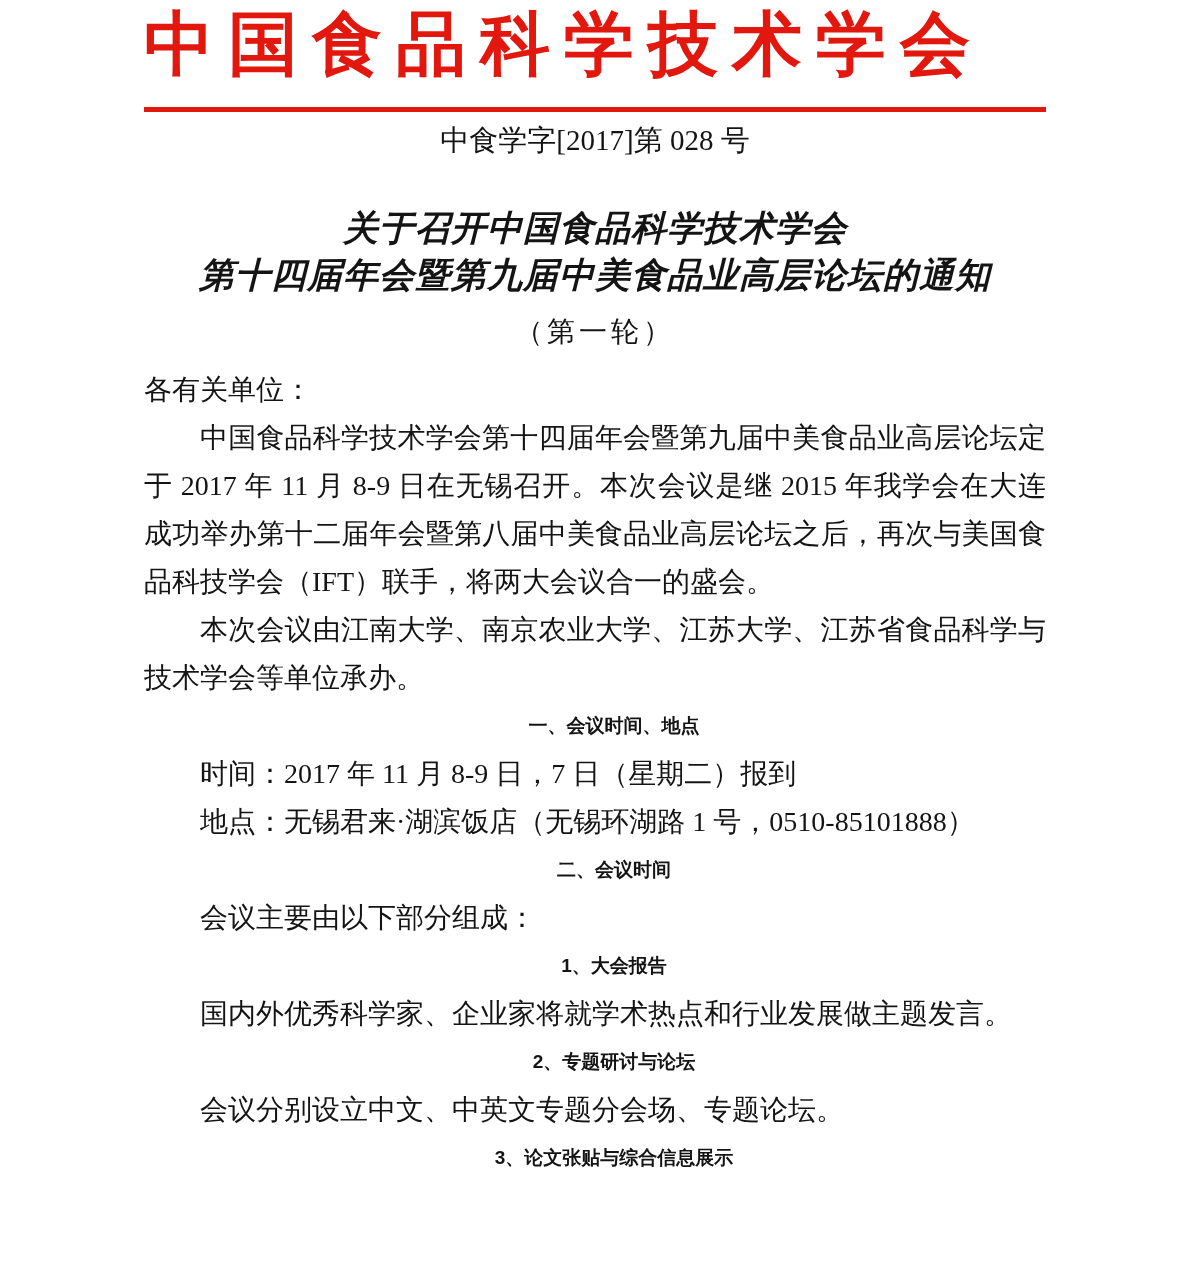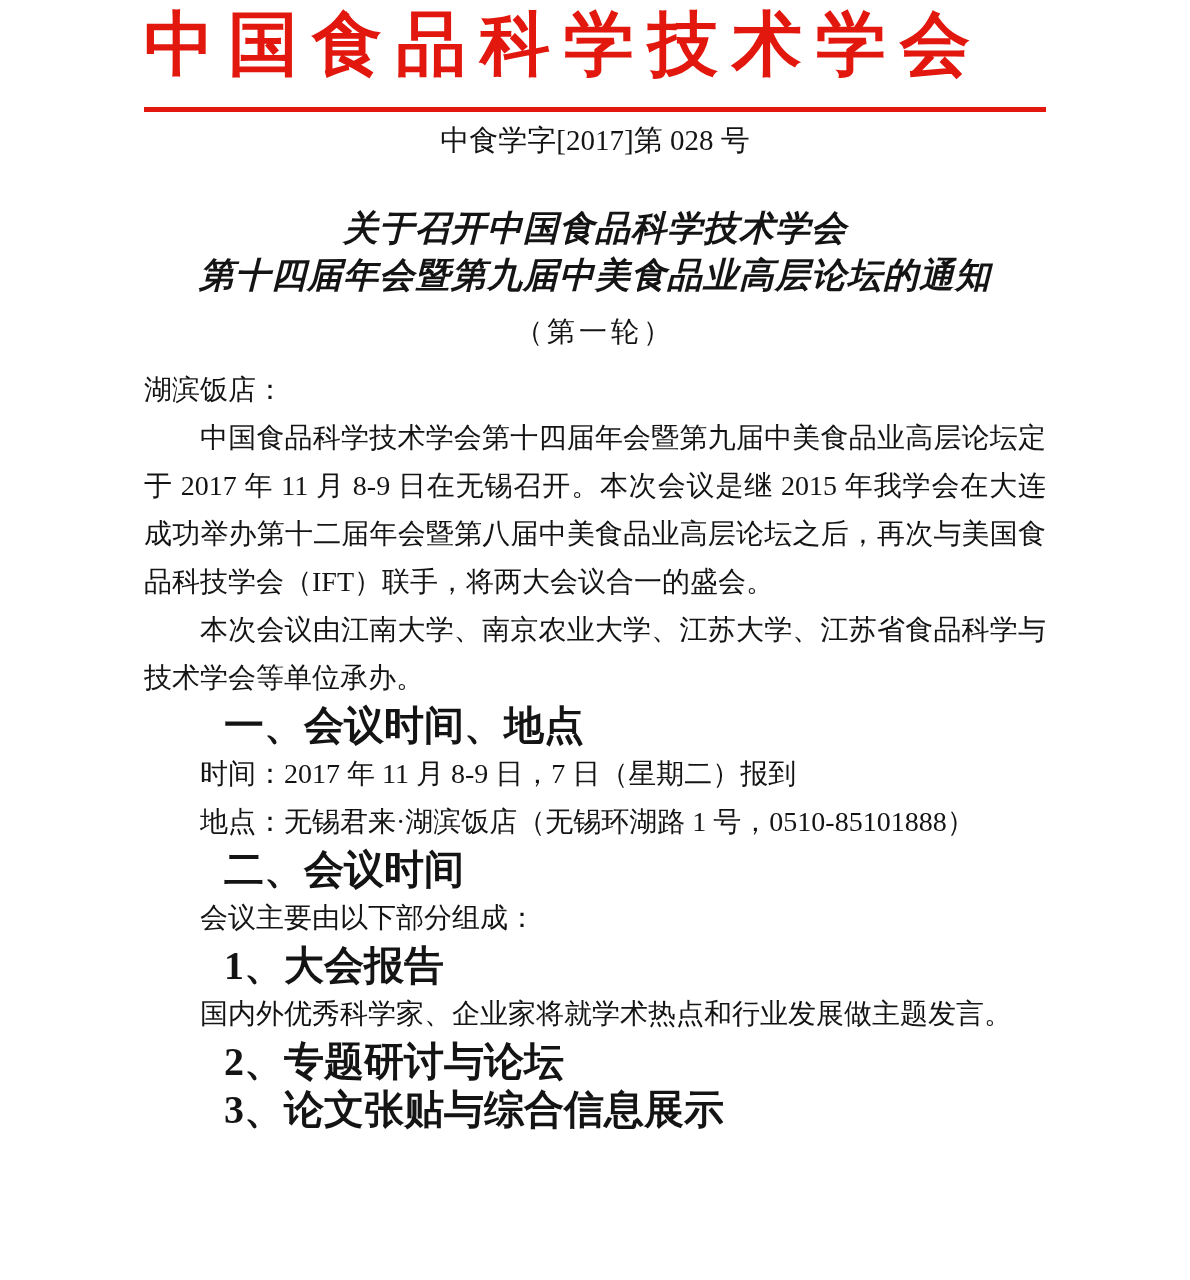--- a/index.html
+++ b/index.html
@@ -67,24 +67,25 @@
   .body p, .body .line, .body .h-section, .body .h-item {
     margin: 0;
     text-indent: 2em;
   }
   .body .no-indent { text-indent: 0; }
   .body p.para {
     text-align: justify;
     text-justify: inter-character;
   }
   .h-section, .h-item {
-    font-family: Liberation Serif, serif;
+    font-family: Liberation Sans, sans-serif;
     font-weight: 700;
-    font-size: 40px;
+    font-size: 19px;
     line-height: 48px;
+    text-align: center;
   }
 </style>
 </head>
 <body>
 
 <div class="page">
 
   <header>
     <div class="org-name">中国食品科学技术学会</div>
     <div class="rule"></div>
@@ -92,35 +93,36 @@
   </header>
 
   <main>
     <h1 class="title">
       <span class="tl">关于召开中国食品科学技术学会</span>
       <span class="tl">第十四届年会暨第九届中美食品业高层论坛的通知</span>
     </h1>
     <div class="round">（第一轮）</div>
 
     <div class="body">
-      <div class="line no-indent">湖滨饭店：</div>
+      <div class="line no-indent">各有关单位：</div>
 
       <p class="para">中国食品科学技术学会第十四届年会暨第九届中美食品业高层论坛定于 2017 年 11 月 8-9 日在无锡召开。本次会议是继 2015 年我学会在大连成功举办第十二届年会暨第八届中美食品业高层论坛之后，再次与美国食品科技学会（IFT）联手，将两大会议合一的盛会。</p>
       <p class="para">本次会议由江南大学、南京农业大学、江苏大学、江苏省食品科学与技术学会等单位承办。</p>
 
       <div class="h-section">一、会议时间、地点</div>
       <div class="line">时间：2017 年 11 月 8-9 日，7 日（星期二）报到</div>
       <div class="line">地点：无锡君来·湖滨饭店（无锡环湖路 1 号，0510-85101888）</div>
 
       <div class="h-section">二、会议时间</div>
       <div class="line">会议主要由以下部分组成：</div>
 
       <div class="h-item">1、大会报告</div>
       <div class="line">国内外优秀科学家、企业家将就学术热点和行业发展做主题发言。</div>
 
       <div class="h-item">2、专题研讨与论坛</div>
+      <div class="line">会议分别设立中文、中英文专题分会场、专题论坛。</div>
 
       <div class="h-item">3、论文张贴与综合信息展示</div>
 
     </div>
   </main>
 
 </div>
 
 </body></html>

